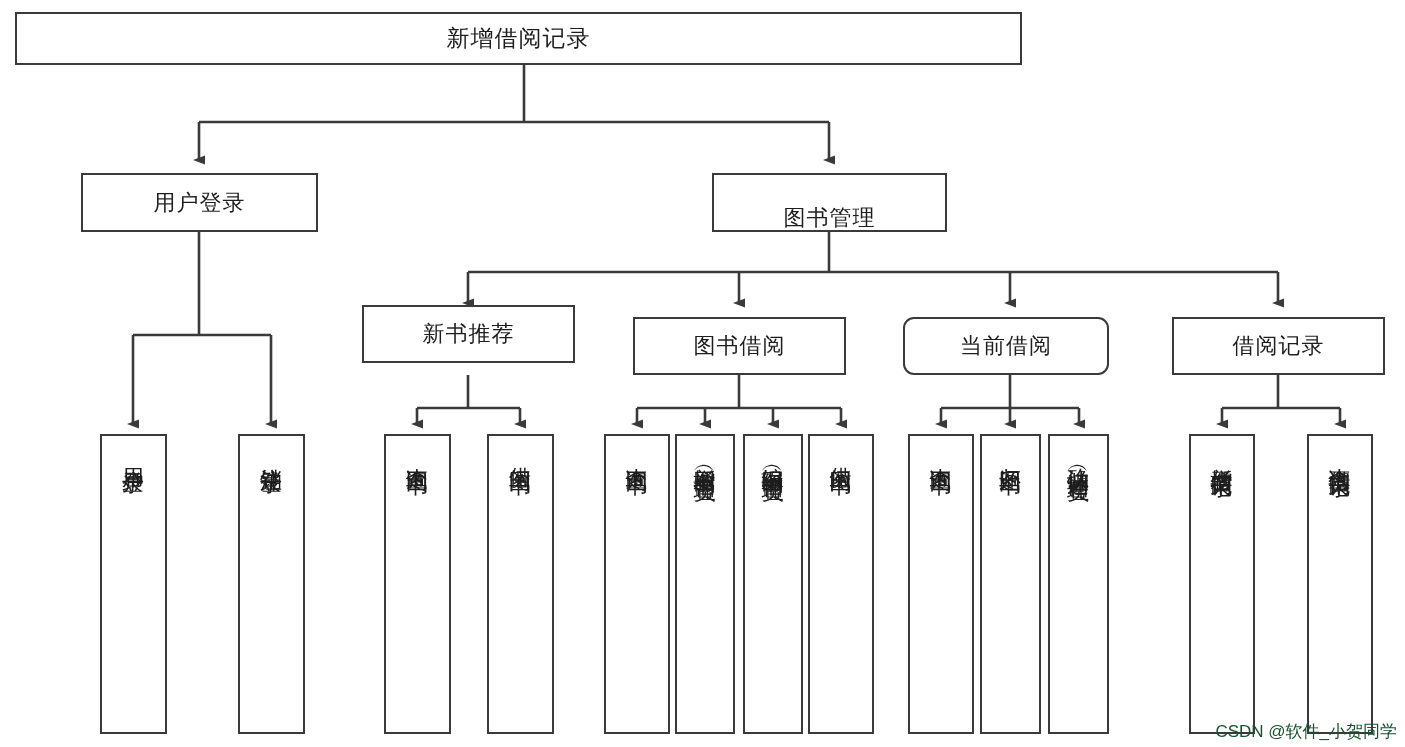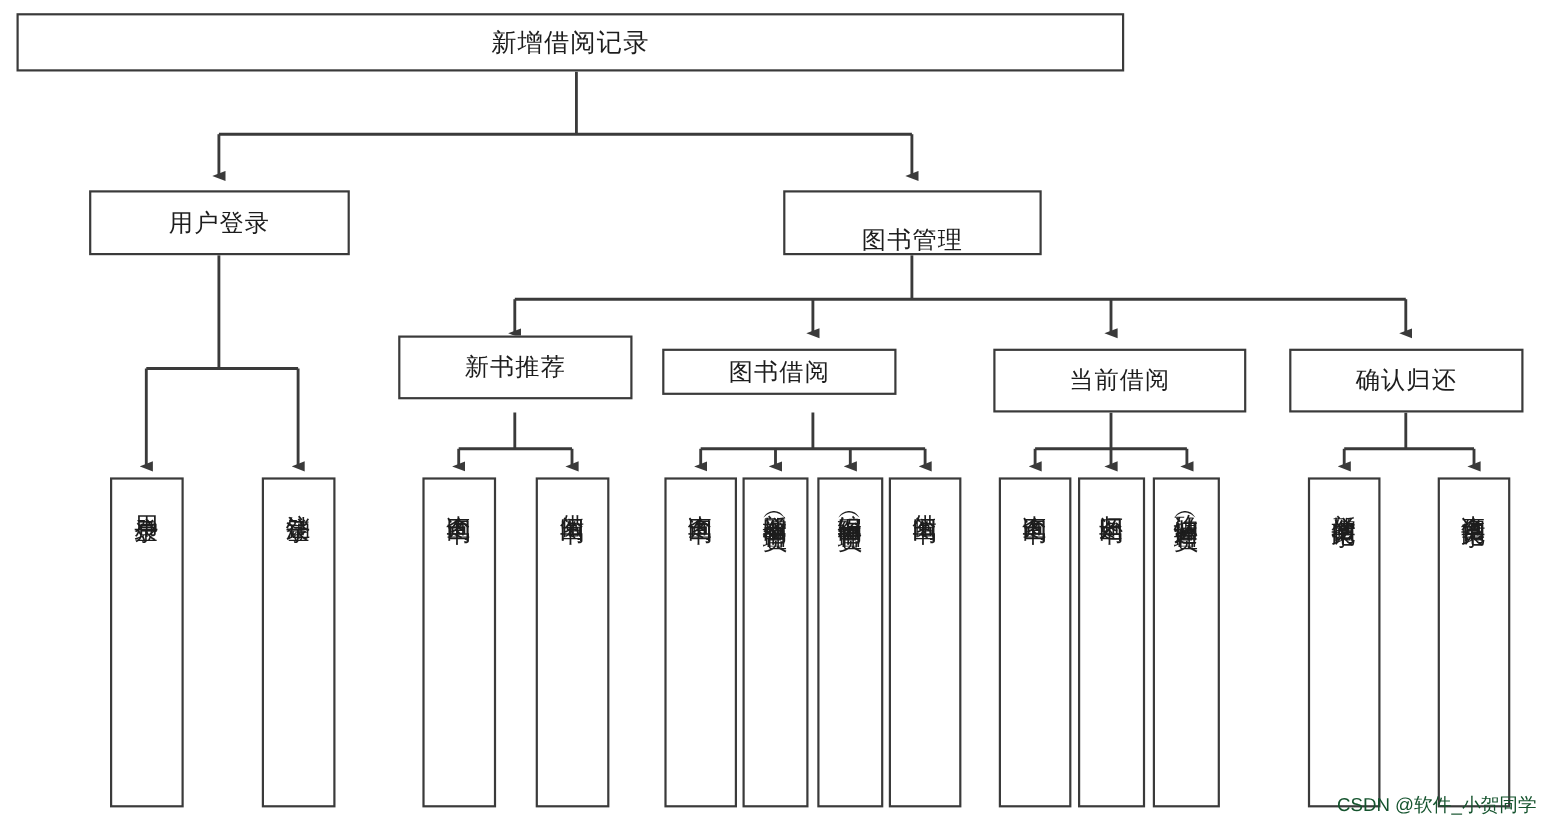--- a/index.html
+++ b/index.html
@@ -110,28 +110,28 @@
   <div class="node" style="left:81px;top:173px;width:237px;height:59px;">
     <span class="lbl">用户登录</span>
   </div>
   <div class="node" style="left:712px;top:173px;width:235px;height:59px;align-items:flex-end;">
     <span class="lbl">图书管理</span>
   </div>
 
   <div class="node" style="left:362px;top:305px;width:213px;height:58px;">
     <span class="lbl">新书推荐</span>
   </div>
-  <div class="node" style="left:602px;top:317px;width:213px;height:42px;">
+  <div class="node" style="left:633px;top:317px;width:213px;height:58px;">
     <span class="lbl">图书借阅</span>
   </div>
-  <div class="node" style="left:903px;top:317px;width:230px;height:58px;">
+  <div class="node" style="left:903px;top:317px;width:206px;height:58px;border-radius:11px;">
     <span class="lbl">当前借阅</span>
   </div>
   <div class="node" style="left:1172px;top:317px;width:213px;height:58px;">
-    <span class="lbl">确认归还</span>
+    <span class="lbl">借阅记录</span>
   </div>
 
   <div class="node leaf" style="left:100px;top:434px;width:67px;height:300px;">
     <span class="lbl">用户登录</span>
   </div>
   <div class="node leaf" style="left:238px;top:434px;width:67px;height:300px;">
     <span class="lbl">注销登录</span>
   </div>
 
   <div class="node leaf" style="left:384px;top:434px;width:67px;height:300px;">

